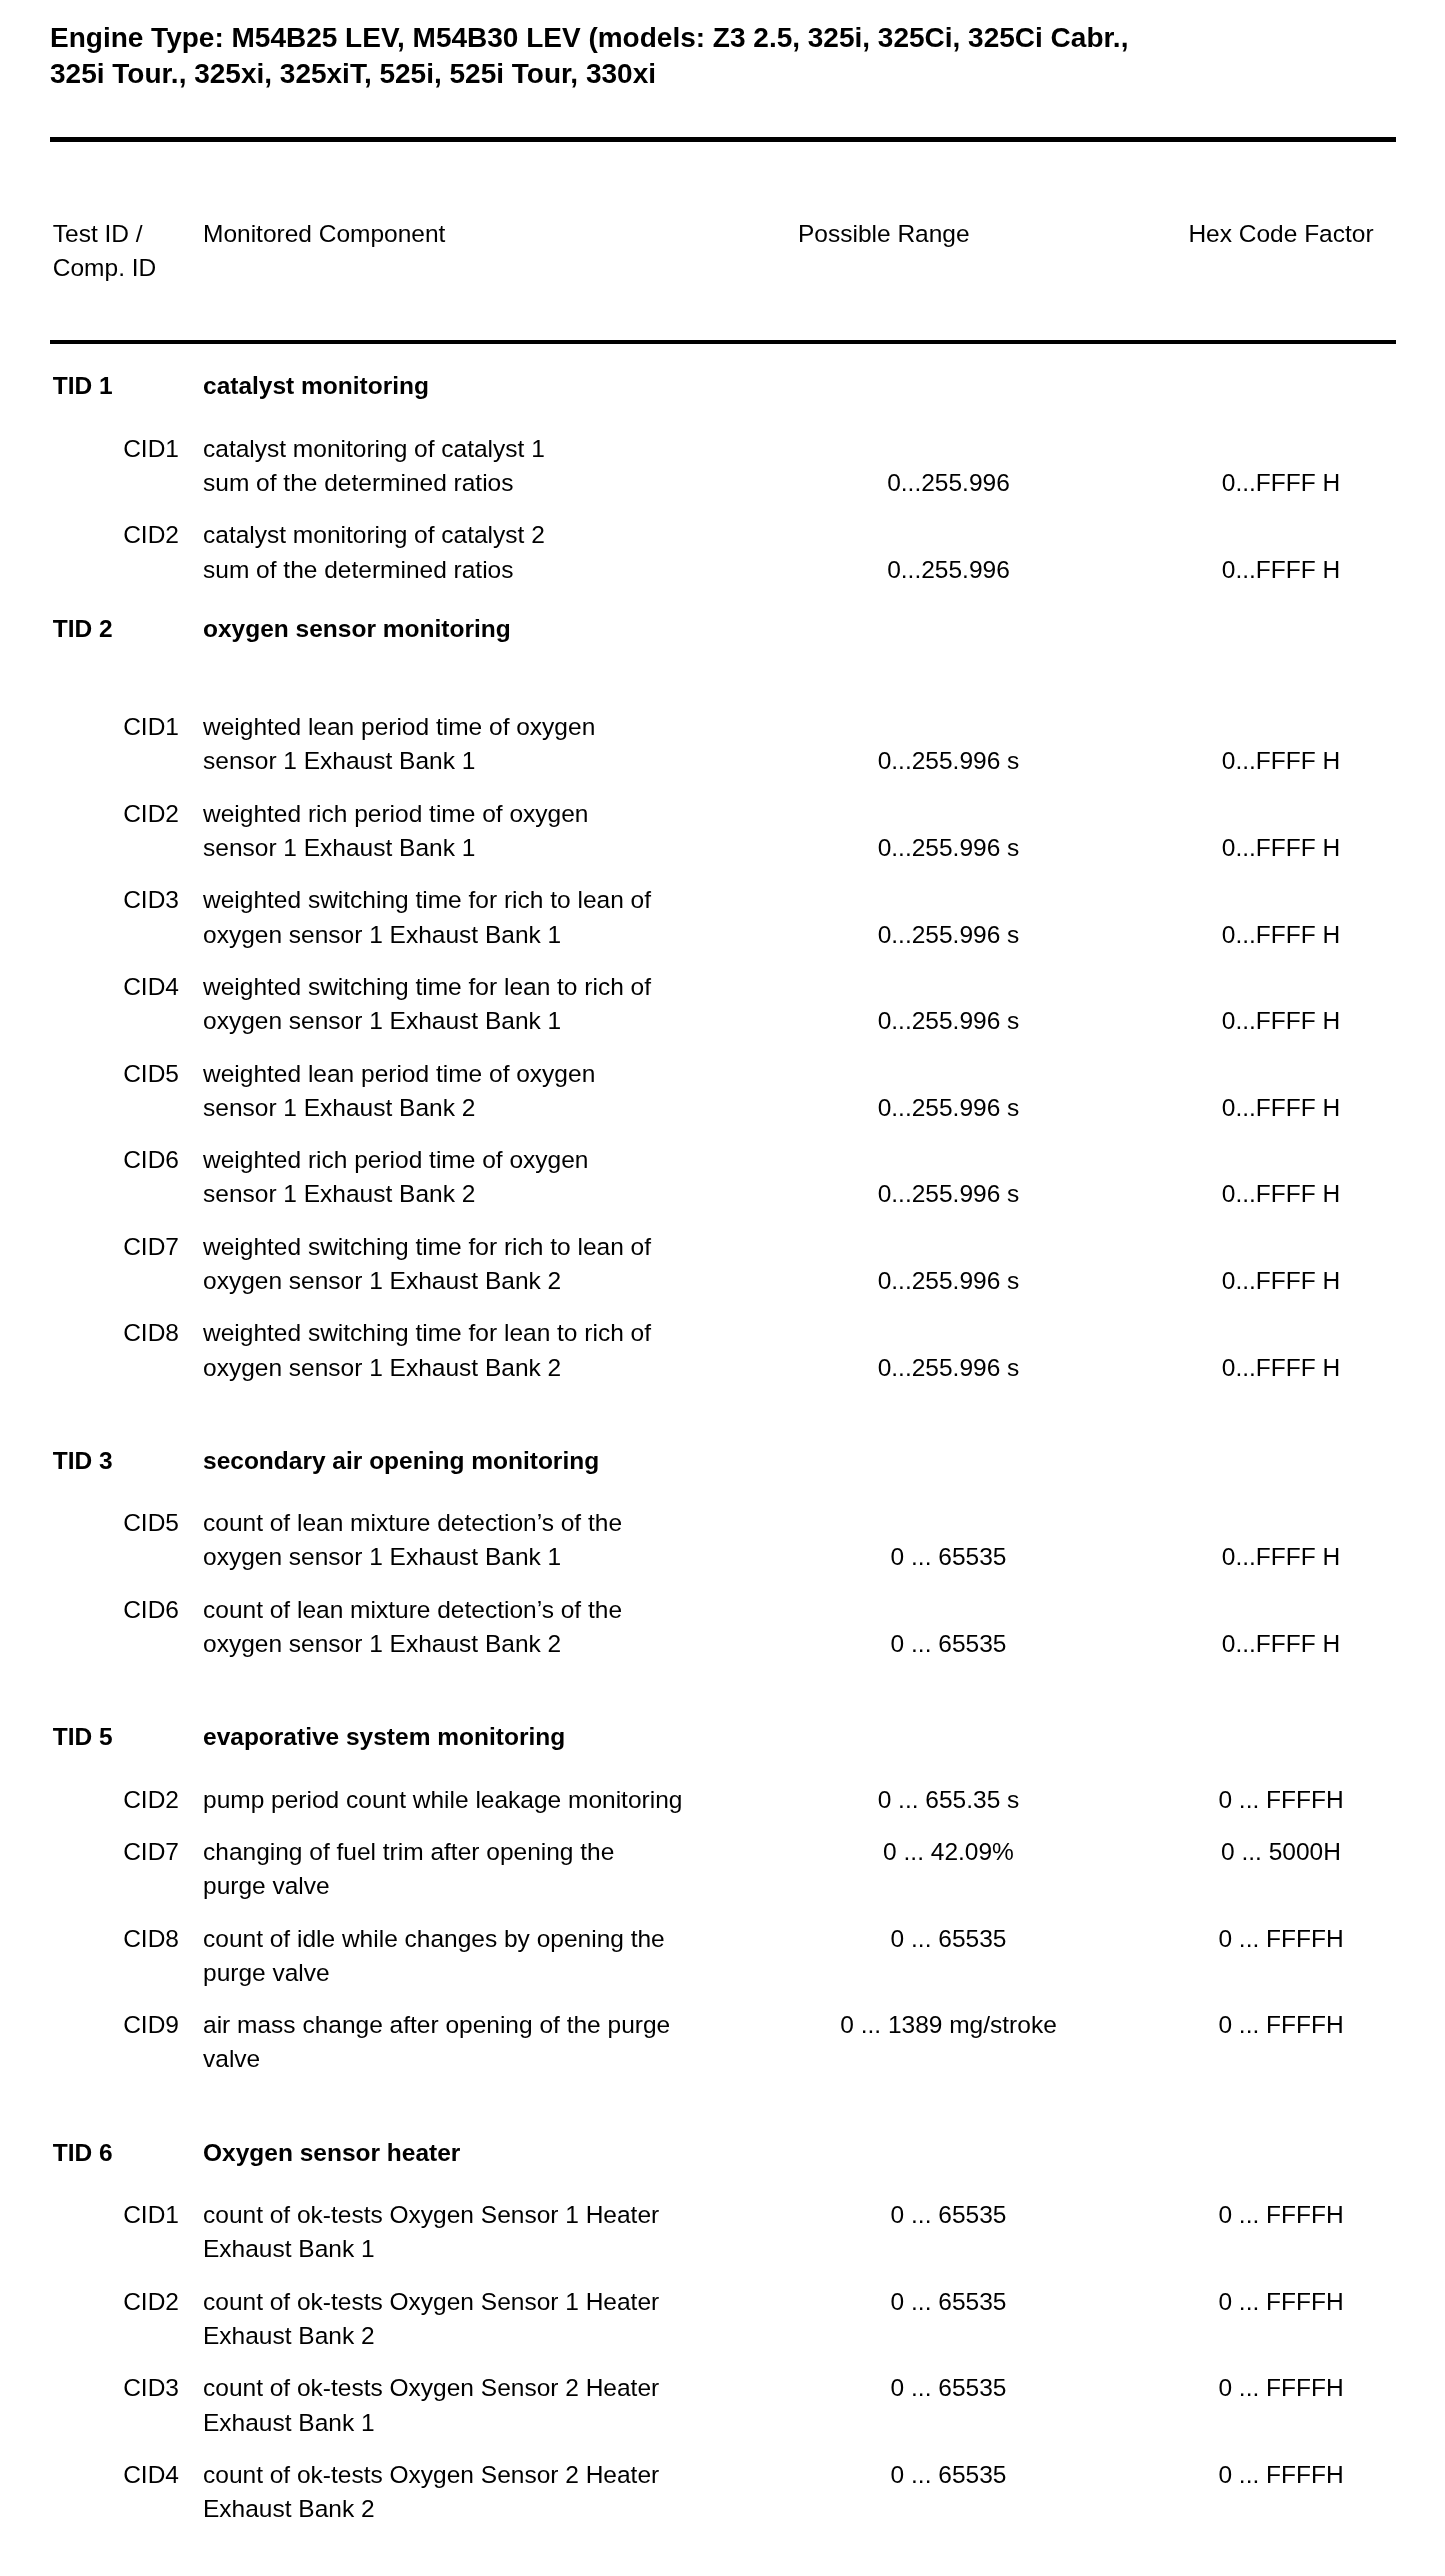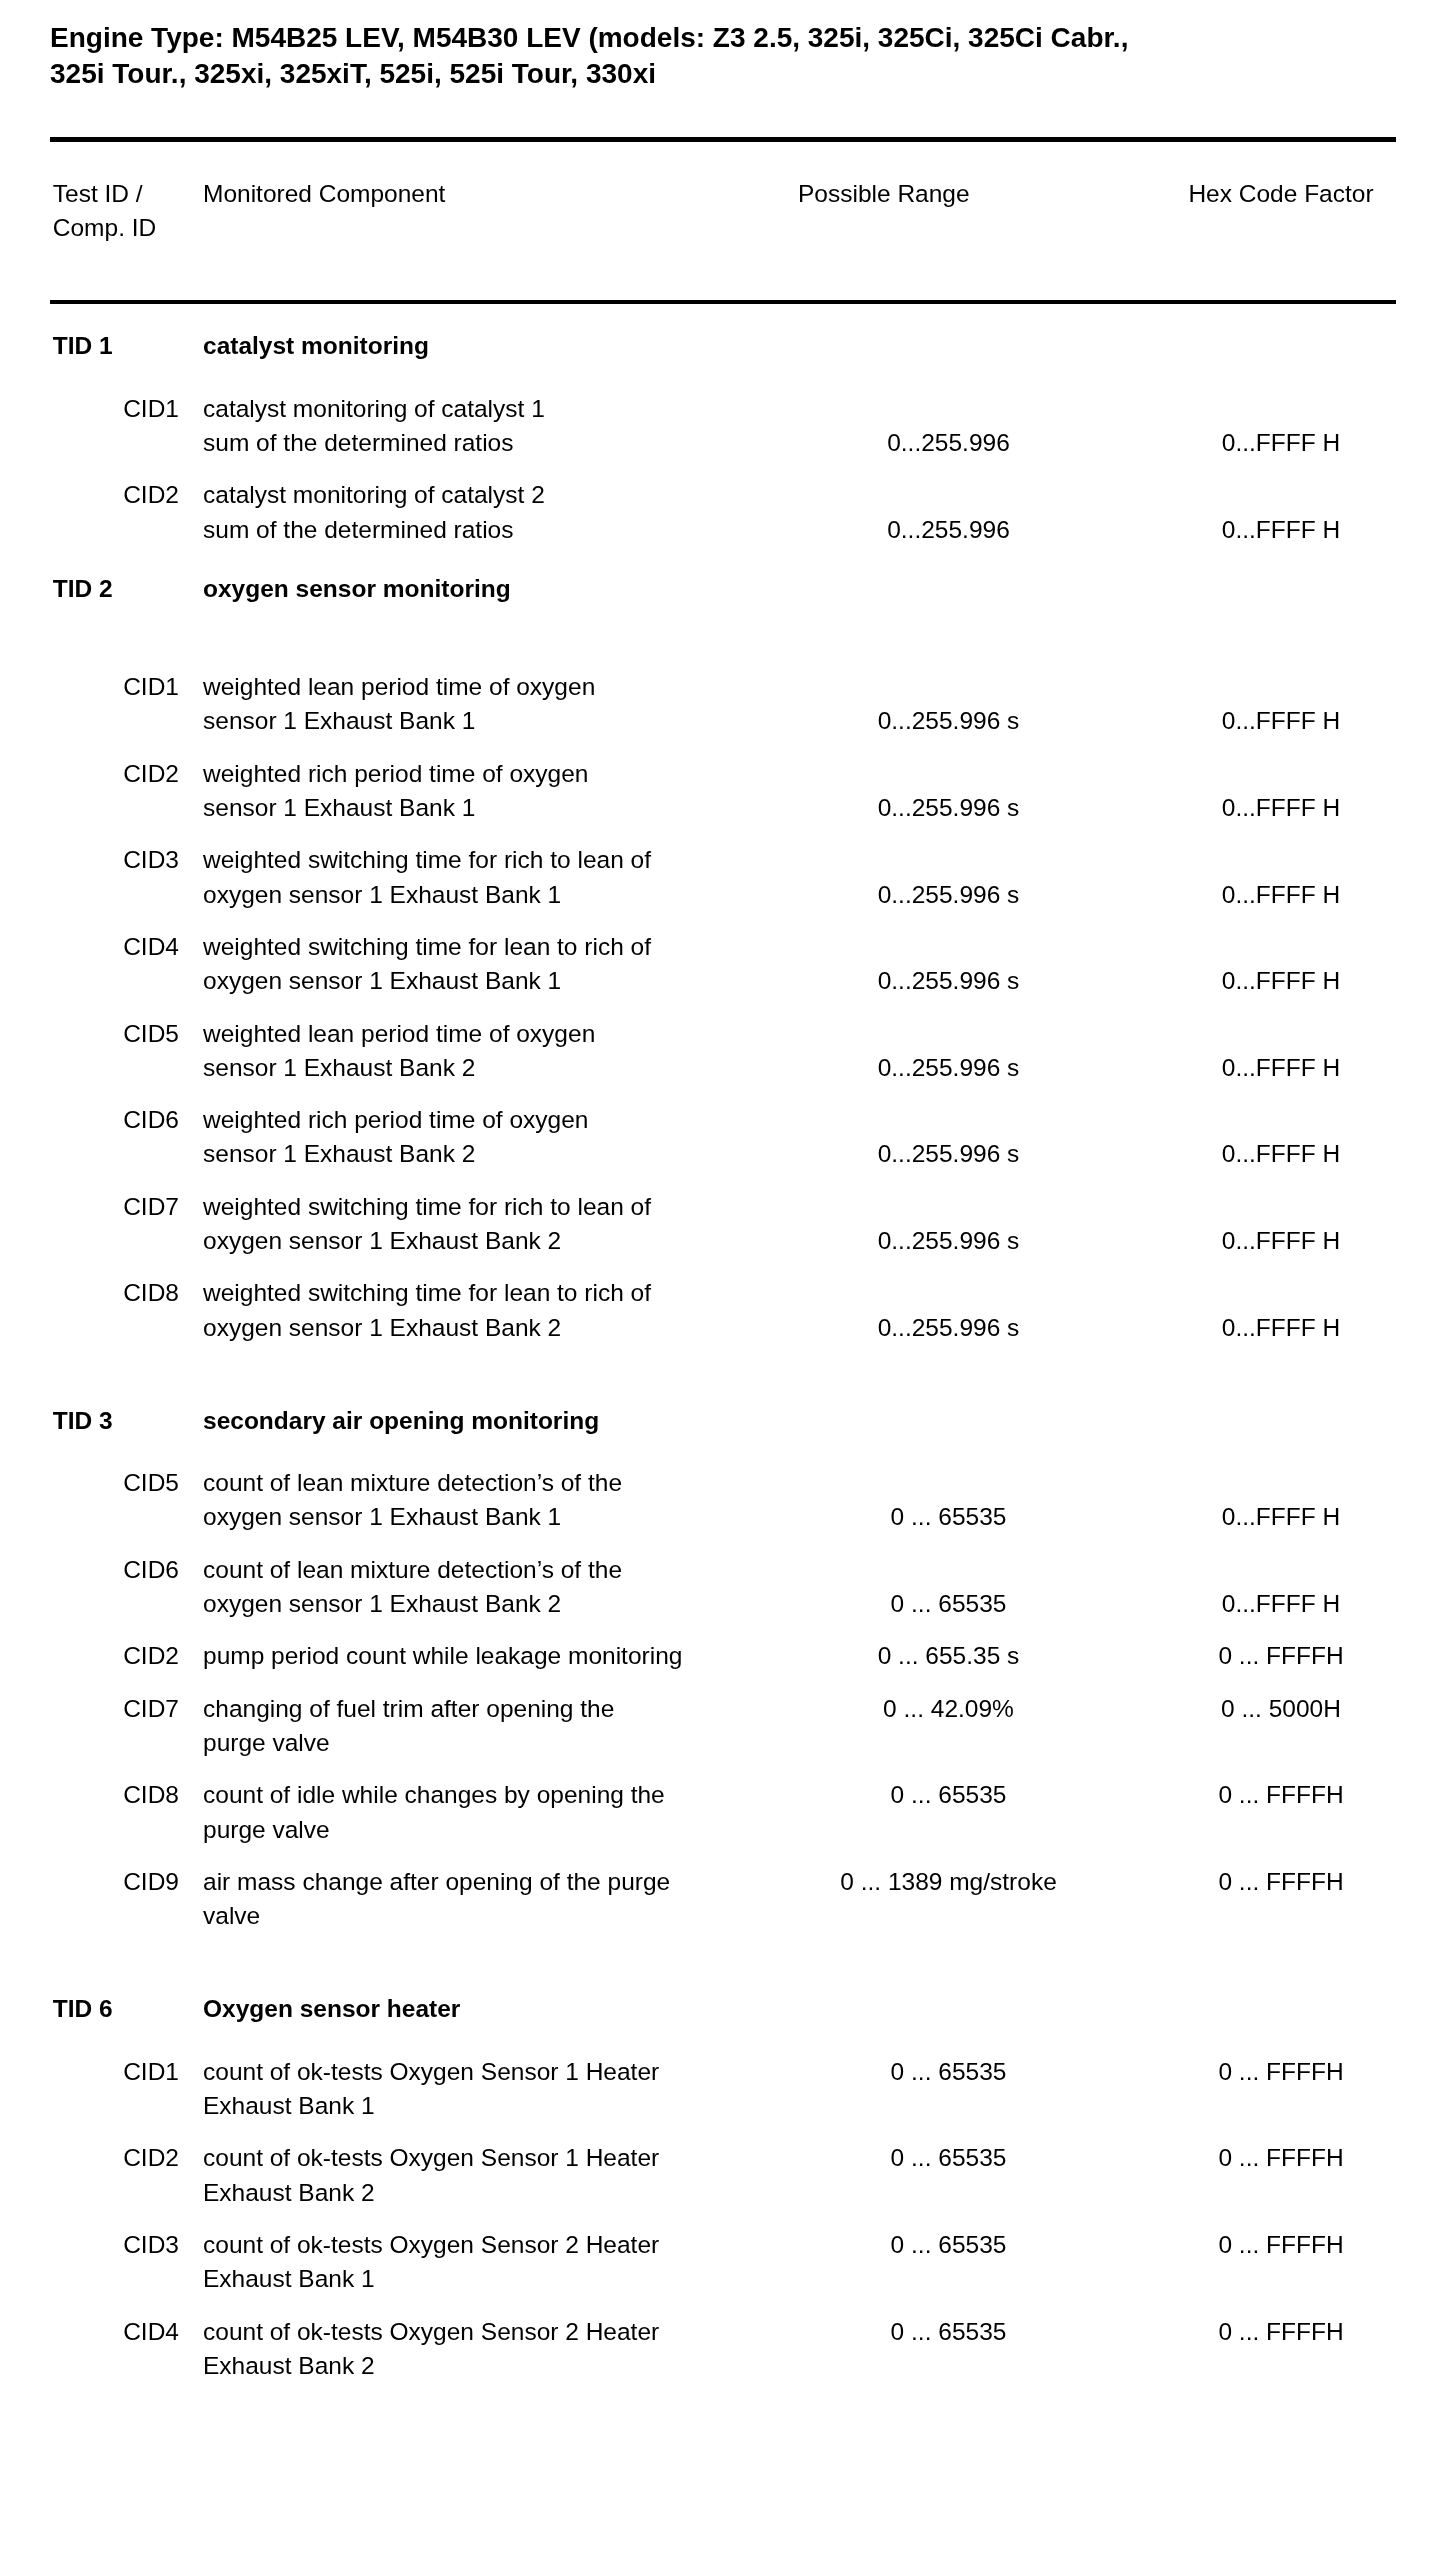--- a/index.html
+++ b/index.html
@@ -23,21 +23,21 @@
   }
 
   .rule { height: 4.2px; background: #000; }
 
   .grid4 {
     display: grid;
     grid-template-columns: 153px 595px 301px 1fr;
     align-items: start;
   }
 
-  .header-row { padding: 35px 0 55px 0; }
+  .header-row { padding: 50px 0 55px 0; margin-top: 25px; }
   .h-testid { white-space: pre-line; padding-left: 2.8px; }
   .h-comp { }
   .h-range { text-align: left; }
   .h-hex { text-align: center; padding-left: 67px; }
 
   .section-head {
     display: grid;
     grid-template-columns: 153px 1fr;
     margin: 59px 0 28px 0;
     font-weight: bold;
@@ -169,20 +169,24 @@
     <div class="cell hex">0...FFFF H</div>
   </div>
   <div class="grid4 row valign-end">
     <div class="cell cid">CID6</div>
     <div class="cell comp">count of lean mixture detection’s of the
 oxygen sensor 1 Exhaust Bank 2</div>
     <div class="cell range">0 ... 65535</div>
     <div class="cell hex">0...FFFF H</div>
   </div>
 
+  <div class="section-head">
+    <div class="tid">TID 5</div>
+    <div class="stitle">evaporative system monitoring</div>
+  </div>
 
   <div class="grid4 row">
     <div class="cell cid">CID2</div>
     <div class="cell comp">pump period count while leakage monitoring</div>
     <div class="cell range">0 ... 655.35 s</div>
     <div class="cell hex">0 ... FFFFH</div>
   </div>
   <div class="grid4 row">
     <div class="cell cid">CID7</div>
     <div class="cell comp">changing of fuel trim after opening the

